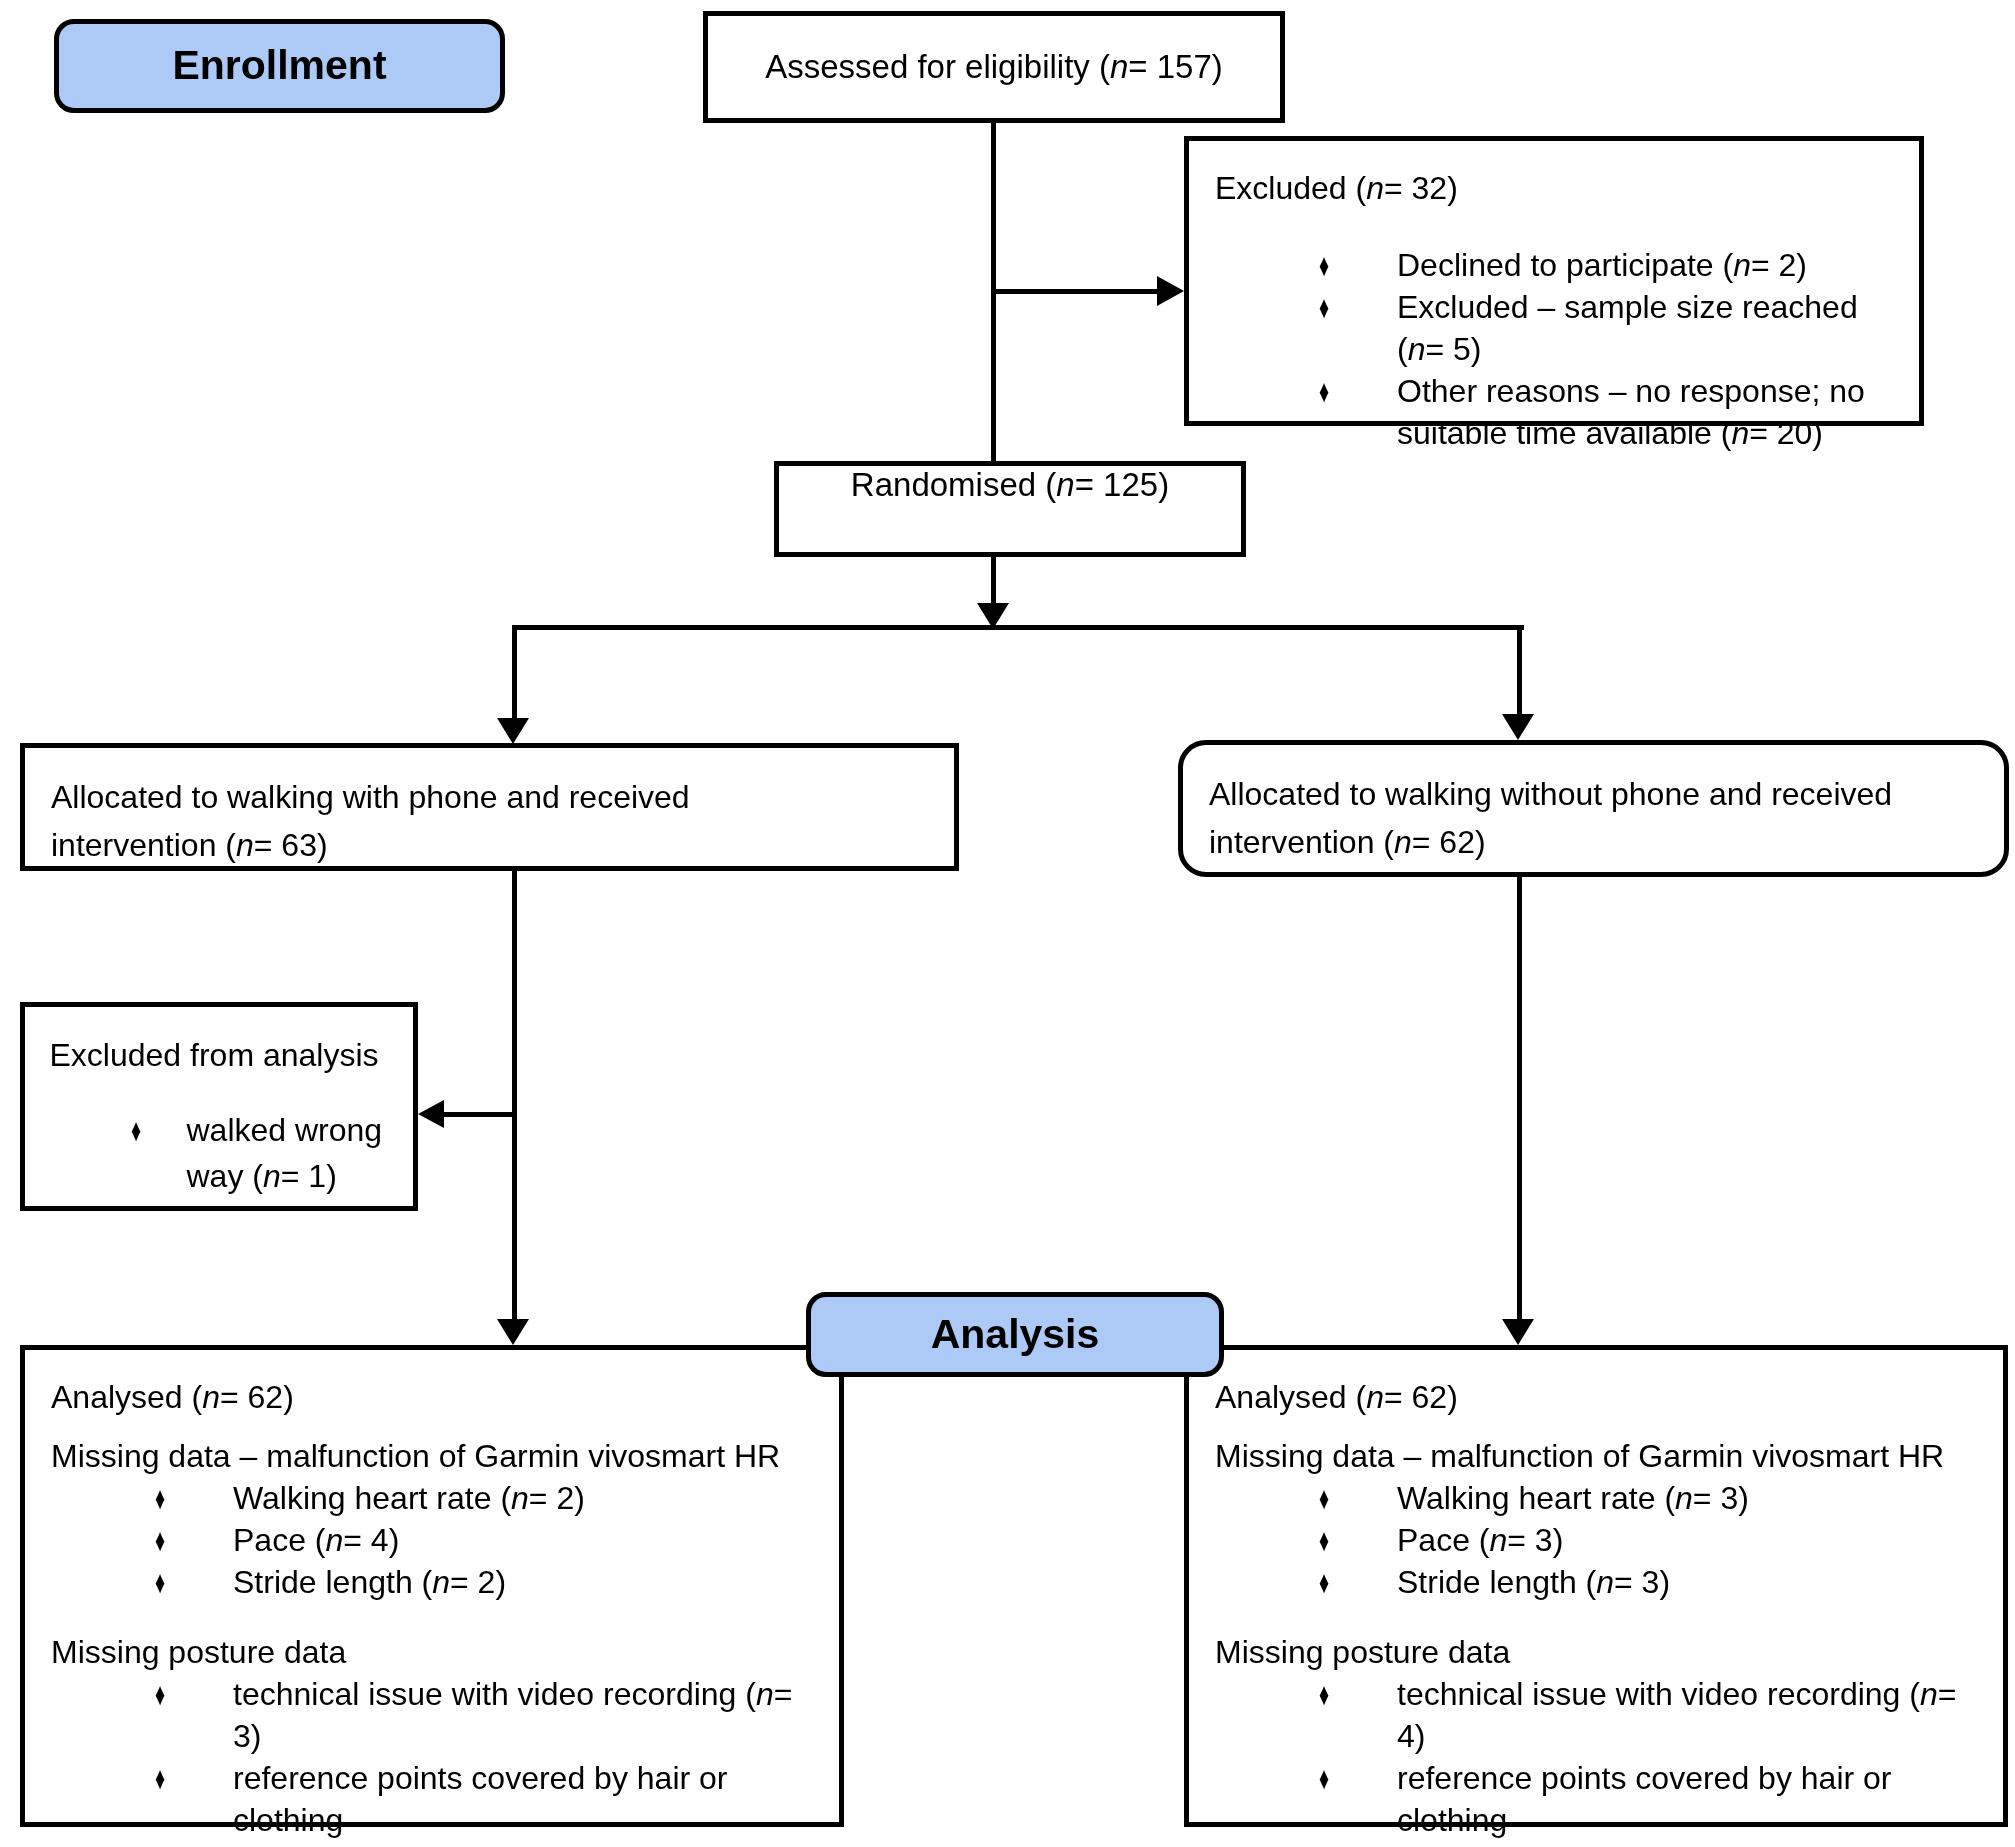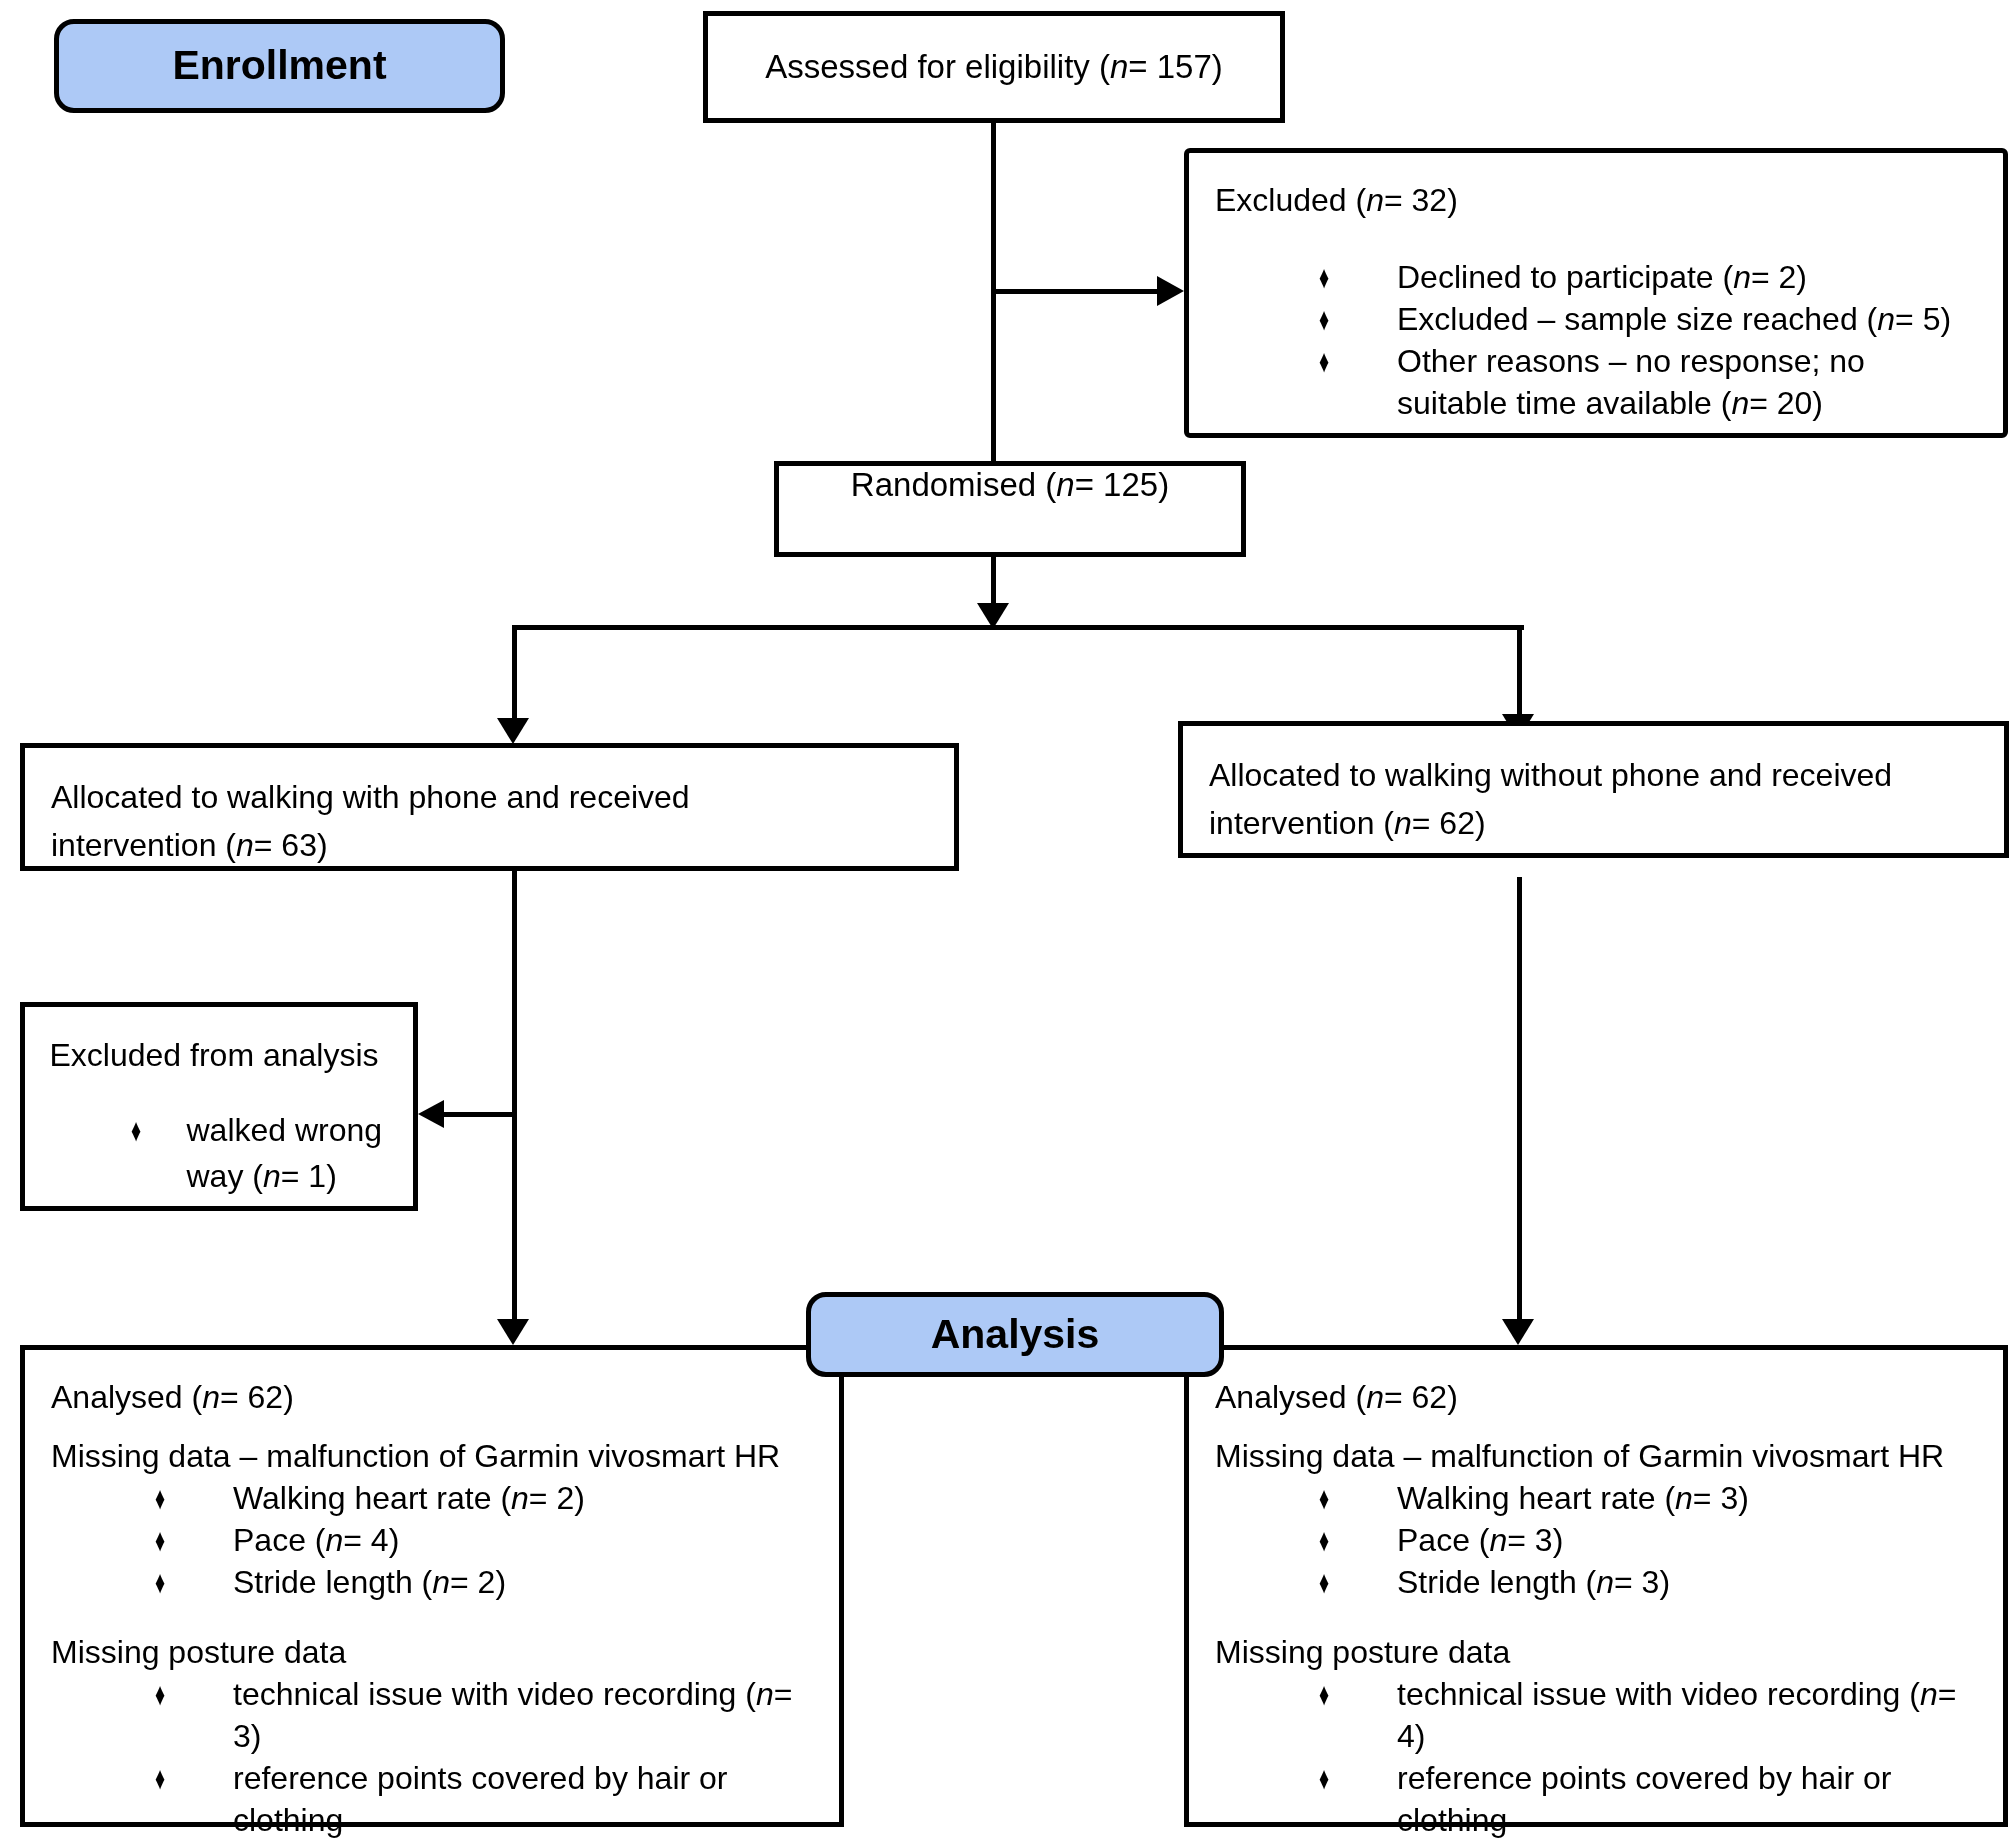--- a/index.html
+++ b/index.html
@@ -83,21 +83,21 @@
   <div class="box" style="left:703px; top:10.8px; width:582px; height:112px;">
     <div class="assessed-content">
       <span class="ln"><span>Assessed for eligibility (</span><i class="nn">n</i><span>= 157)</span></span>
     </div>
   </div>
 
   <div class="stage" style="left:54px; top:18.7px; width:451px; height:94px;">
     <span>Enrollment</span>
   </div>
 
-  <div class="box excluded" style="left:1184px; top:148px; width:824px; height:290px;border-radius:6px;">
+  <div class="box excluded" style="left:1184px; top:136px; width:740px; height:290px;">
     <div class="pad-content">
       <div class="ln"><span>Excluded (</span><i class="nn">n</i><span>= 32)</span></div>
       <div class="bullets">
         <div class="bullet">
           <span class="marker">♦</span>
           <div class="bcontent">
             <div class="ln"><span>Declined to participate (</span><i class="nn">n</i><span>= 2)</span></div>
           </div>
         </div>
         <div class="bullet">
@@ -123,21 +123,21 @@
     </div>
   </div>
 
   <div class="box" style="left:20px; top:743px; width:939px; height:128px;">
     <div class="alloc-content">
       <div class="ln"><span>Allocated to walking with phone and received</span><i class="nn"></i><span></span></div>
       <div class="ln"><span>intervention (</span><i class="nn">n</i><span>= 63)</span></div>
     </div>
   </div>
 
-  <div class="box" style="left:1178px; top:721px; width:831px; height:137px;">
+  <div class="box" style="left:1178px; top:740px; width:831px; height:137px;border-radius:28px;">
     <div class="alloc-content">
       <div class="ln"><span>Allocated to walking without phone and received</span><i class="nn"></i><span></span></div>
       <div class="ln"><span>intervention (</span><i class="nn">n</i><span>= 62)</span></div>
     </div>
   </div>
 
 
   <div class="box" style="left:20px; top:1002px; width:398px; height:209px;">
     <div class="exan-content">
       <div class="ln"><span>Excluded from analysis</span><i class="nn"></i><span></span></div>

